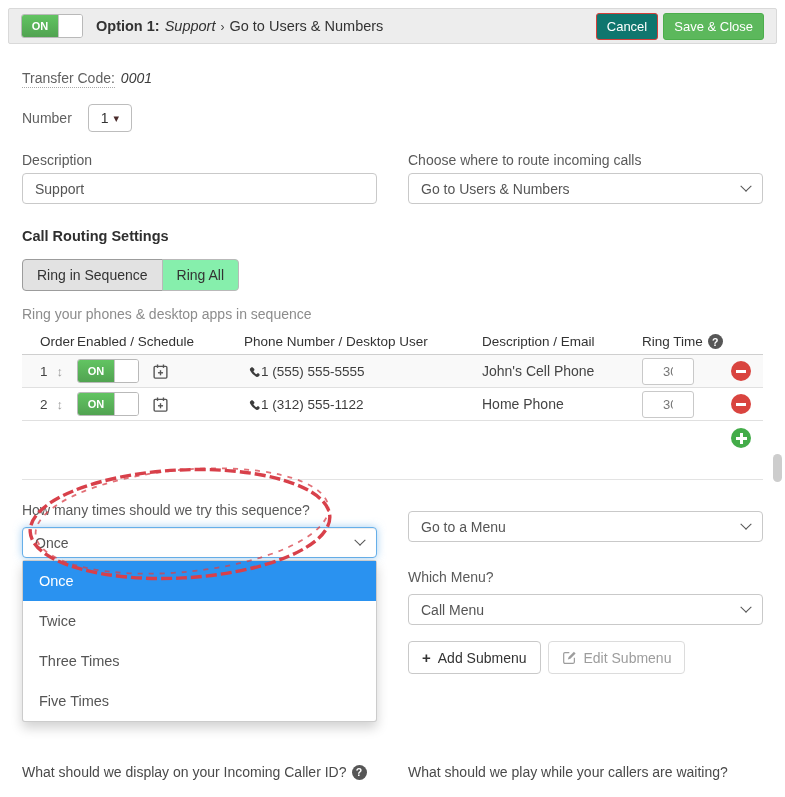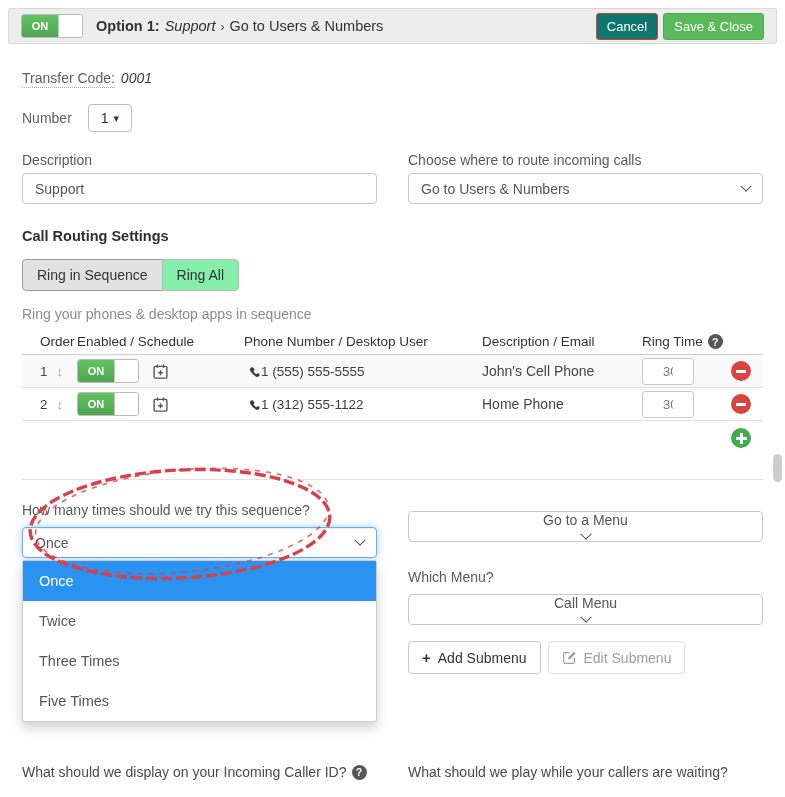--- a/index.html
+++ b/index.html
@@ -89,21 +89,21 @@
   .divider { border:0; border-top:1px solid #e3e3e3; margin-top:24px; }
 
   
   .bottom-section { padding-top:22px; height:270px; }
   .q-label { font-size:14px; color:#5a5a5a; }
   .dd-wrap { position:relative; margin-top:9px; }
   .dd-panel { position:absolute; top:calc(100% + 2px); left:0; right:0; background:#fff;
     border:1px solid rgba(0,0,0,.2); border-radius:3px; box-shadow:0 6px 12px rgba(0,0,0,.18); z-index:5; }
   .dd-option { height:40px; display:flex; align-items:center; padding:0 16px; font-size:14.5px; color:#555; cursor:pointer; }
   .dd-option.active { background:#2a92f0; color:#fff; }
-  .right-col .select { margin-top:9px;flex-direction:column; }
+  .right-col .select { margin-top:9px; }
   .which-label { margin-top:27px; }
   .submenu-btns { margin-top:16px; display:flex; gap:7px; }
   .sub-btn { display:inline-flex; align-items:center; gap:7px; background:#fff; border:1px solid #c9c9c9;
     border-radius:4px; padding:7px 13px; font-size:14px; color:#333; cursor:pointer; font-family:inherit; }
   .sub-btn .plus-glyph { font-weight:bold; font-size:15px; }
   .sub-btn.disabled { color:#9d9d9d; border-color:#dcdcdc; }
   .edit-icon { display:inline-flex; }
 
   
   .footer-row { font-size:14px; color:#4a4a4a; padding-top:14px; }

